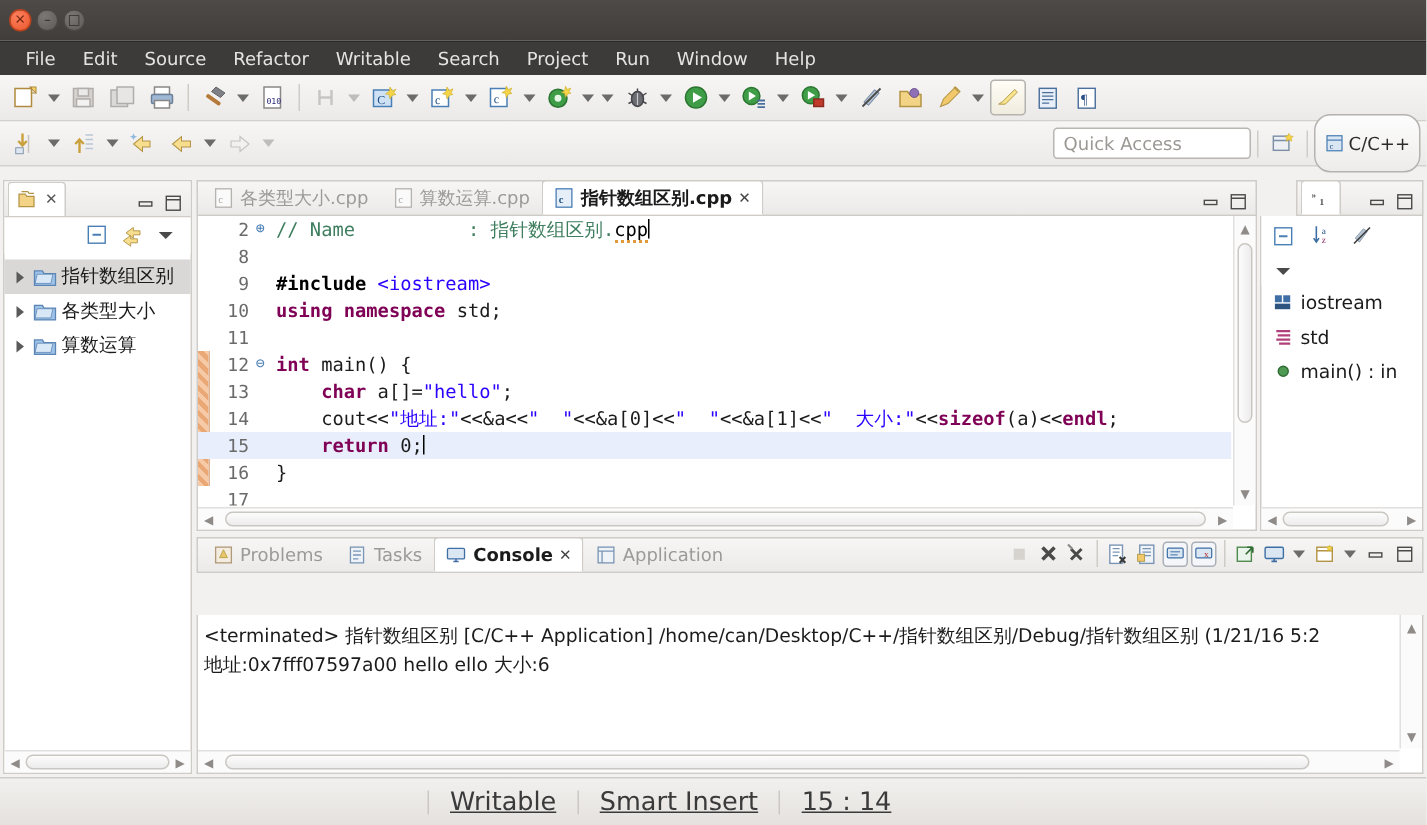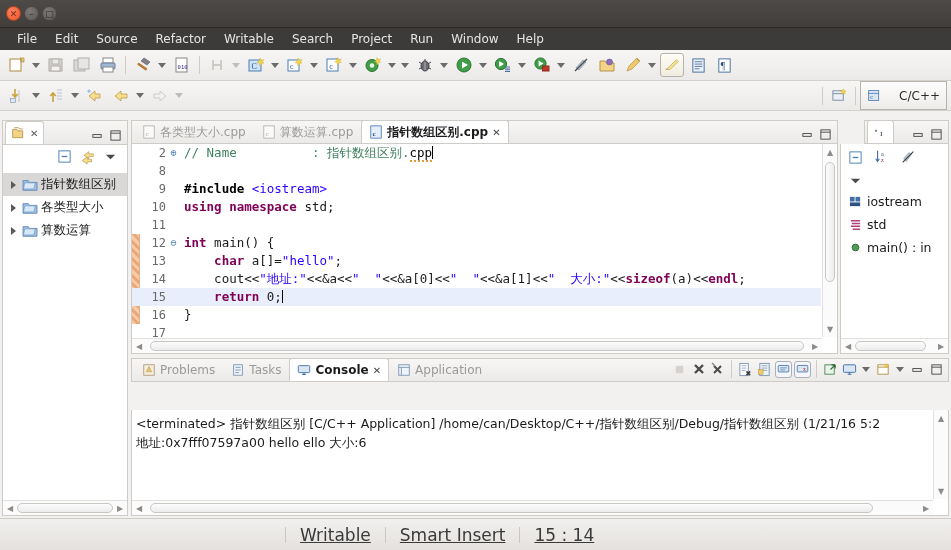--- a/index.html
+++ b/index.html
@@ -66,23 +66,23 @@
   svg.ic { display:block; }
 
   .qa-box {
     width: 132px; height: 21px;
     border: 1px solid #b9b6b2; border-radius: 3px;
     background: #ffffff;
     display:flex; align-items:center; padding-left: 6px;
     color: #9b9894; font-size: 12px;
   }
   .persp-btn {
-    height: 29px; border: 1px solid #b6b3af; border-radius: 0;
+    height: 39px; border: 1px solid #b6b3af; border-radius: 11px;
     background: linear-gradient(180deg,#fdfdfd,#eeecea);
-    display:flex; align-items:center; gap:17px; padding: 0 6px;
+    display:flex; align-items:center; gap:1px; padding: 0 6px;
     font-size: 12px; color: #2b2b2b;
   }
   .persp-plain { width:24px;height:23px;display:flex;align-items:center;justify-content:center; }
 
   
   .workbench { position:absolute; left:0; top:118px; right:0; bottom:32px;
                background:#f2f1f0; }
 
   
   .part { position:absolute; background:#ffffff; }
@@ -419,20 +419,21 @@
 
     <div class="tb-item">
       <svg class="ic" width="18" height="18" viewBox="0 0 18 18">
         <path d="M9 4v3H3v4h6v3l6-5z" fill="#f2f1f0" stroke="#c6c3c0" stroke-width=".8"></path>
       </svg>
     </div>
     <div class="tb-arrow dim"></div>
 
     <div class="tb-spacer"></div>
 
+    <div class="qa-box">Quick Access</div>
 
     <div class="tb-sep"></div>
 
     <div class="persp-plain">
       <svg class="ic" width="17" height="17" viewBox="0 0 18 18">
         <rect x="2" y="4" width="11" height="10" fill="#eceff4" stroke="#7b8ea5"></rect>
         <path d="M2 7h11" stroke="#7b8ea5"></path>
         <path d="M13 2l.9 1.8L16 4.2l-1.4 1.3.4 2-1.9-1-1.9 1 .4-2L10 4.2l2.1-.4z" fill="#f5d44a" stroke="#c9a91e" stroke-width=".4"></path>
       </svg>
     </div>

